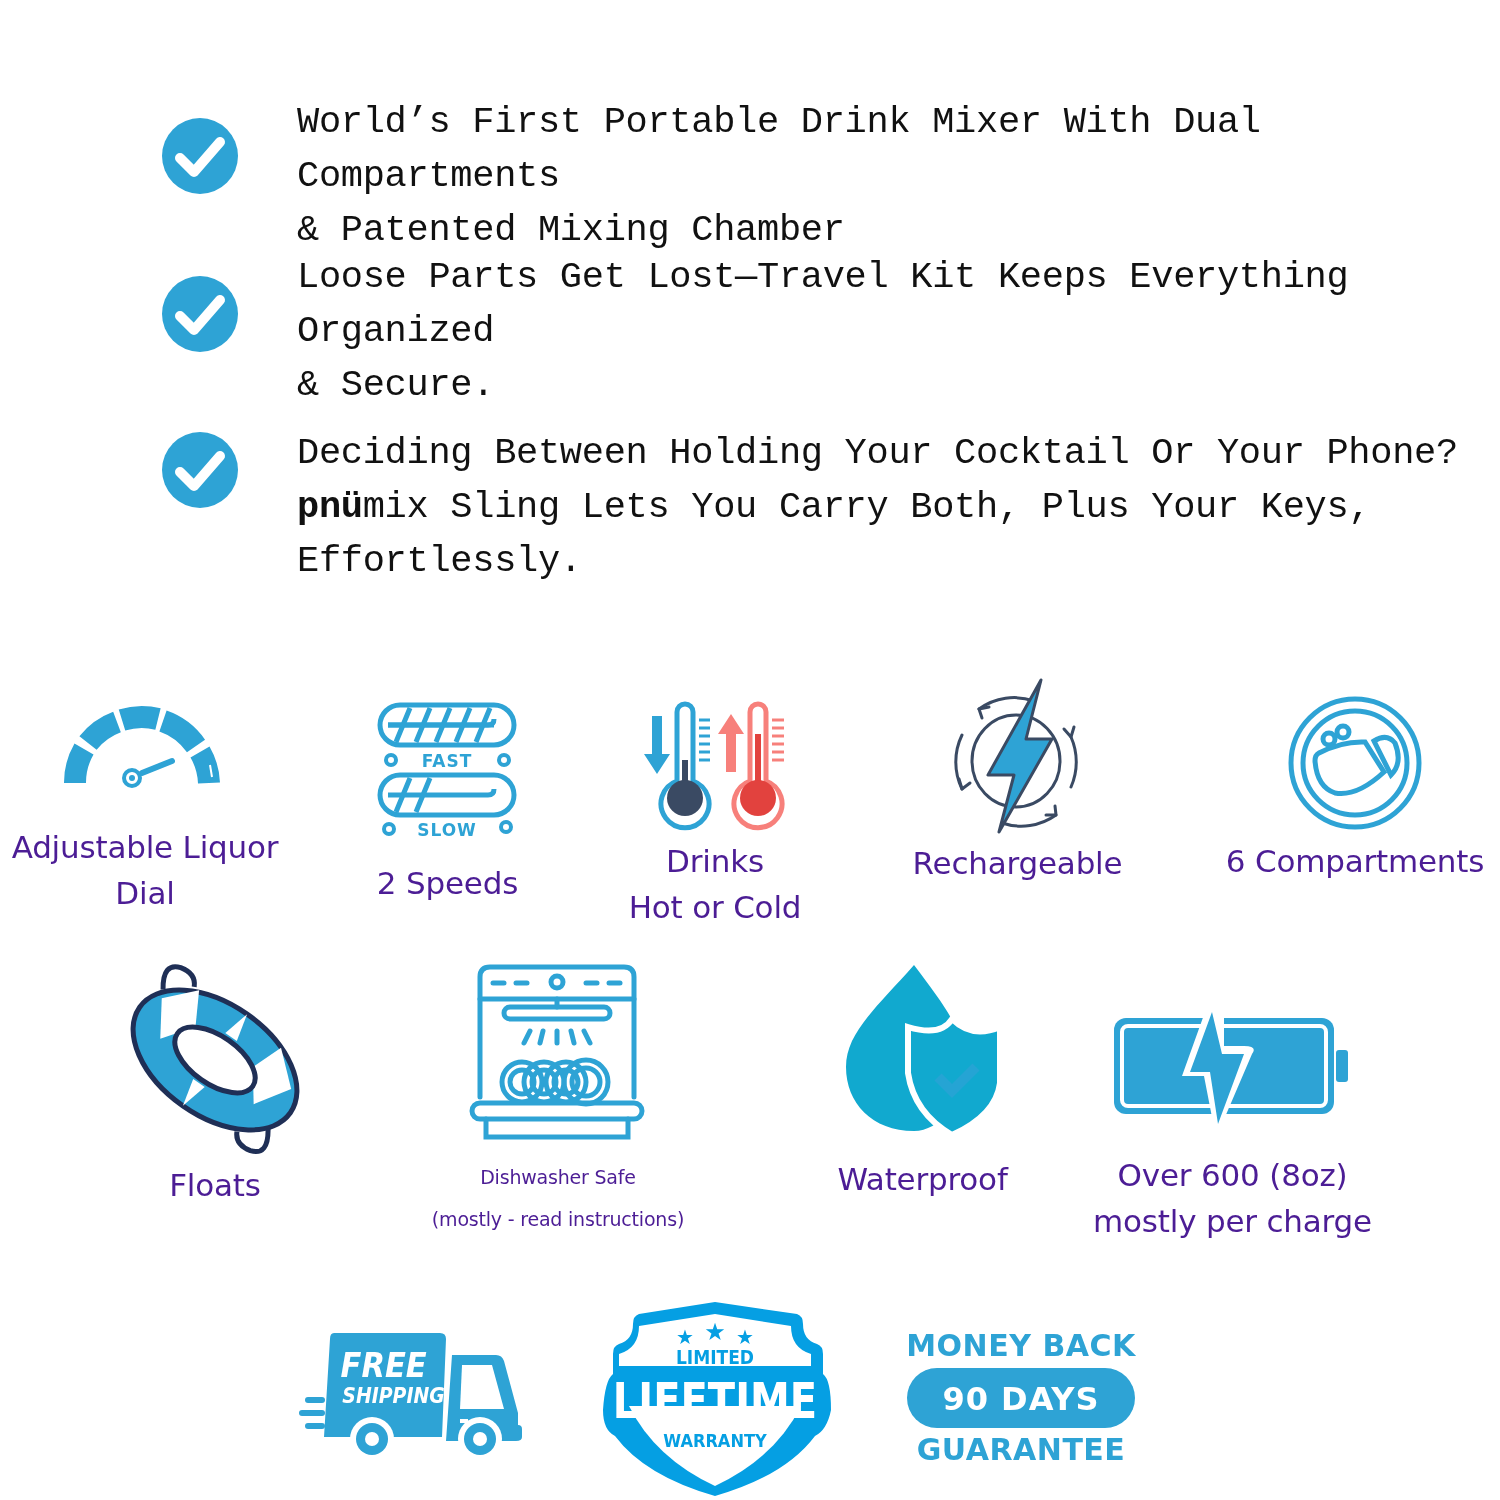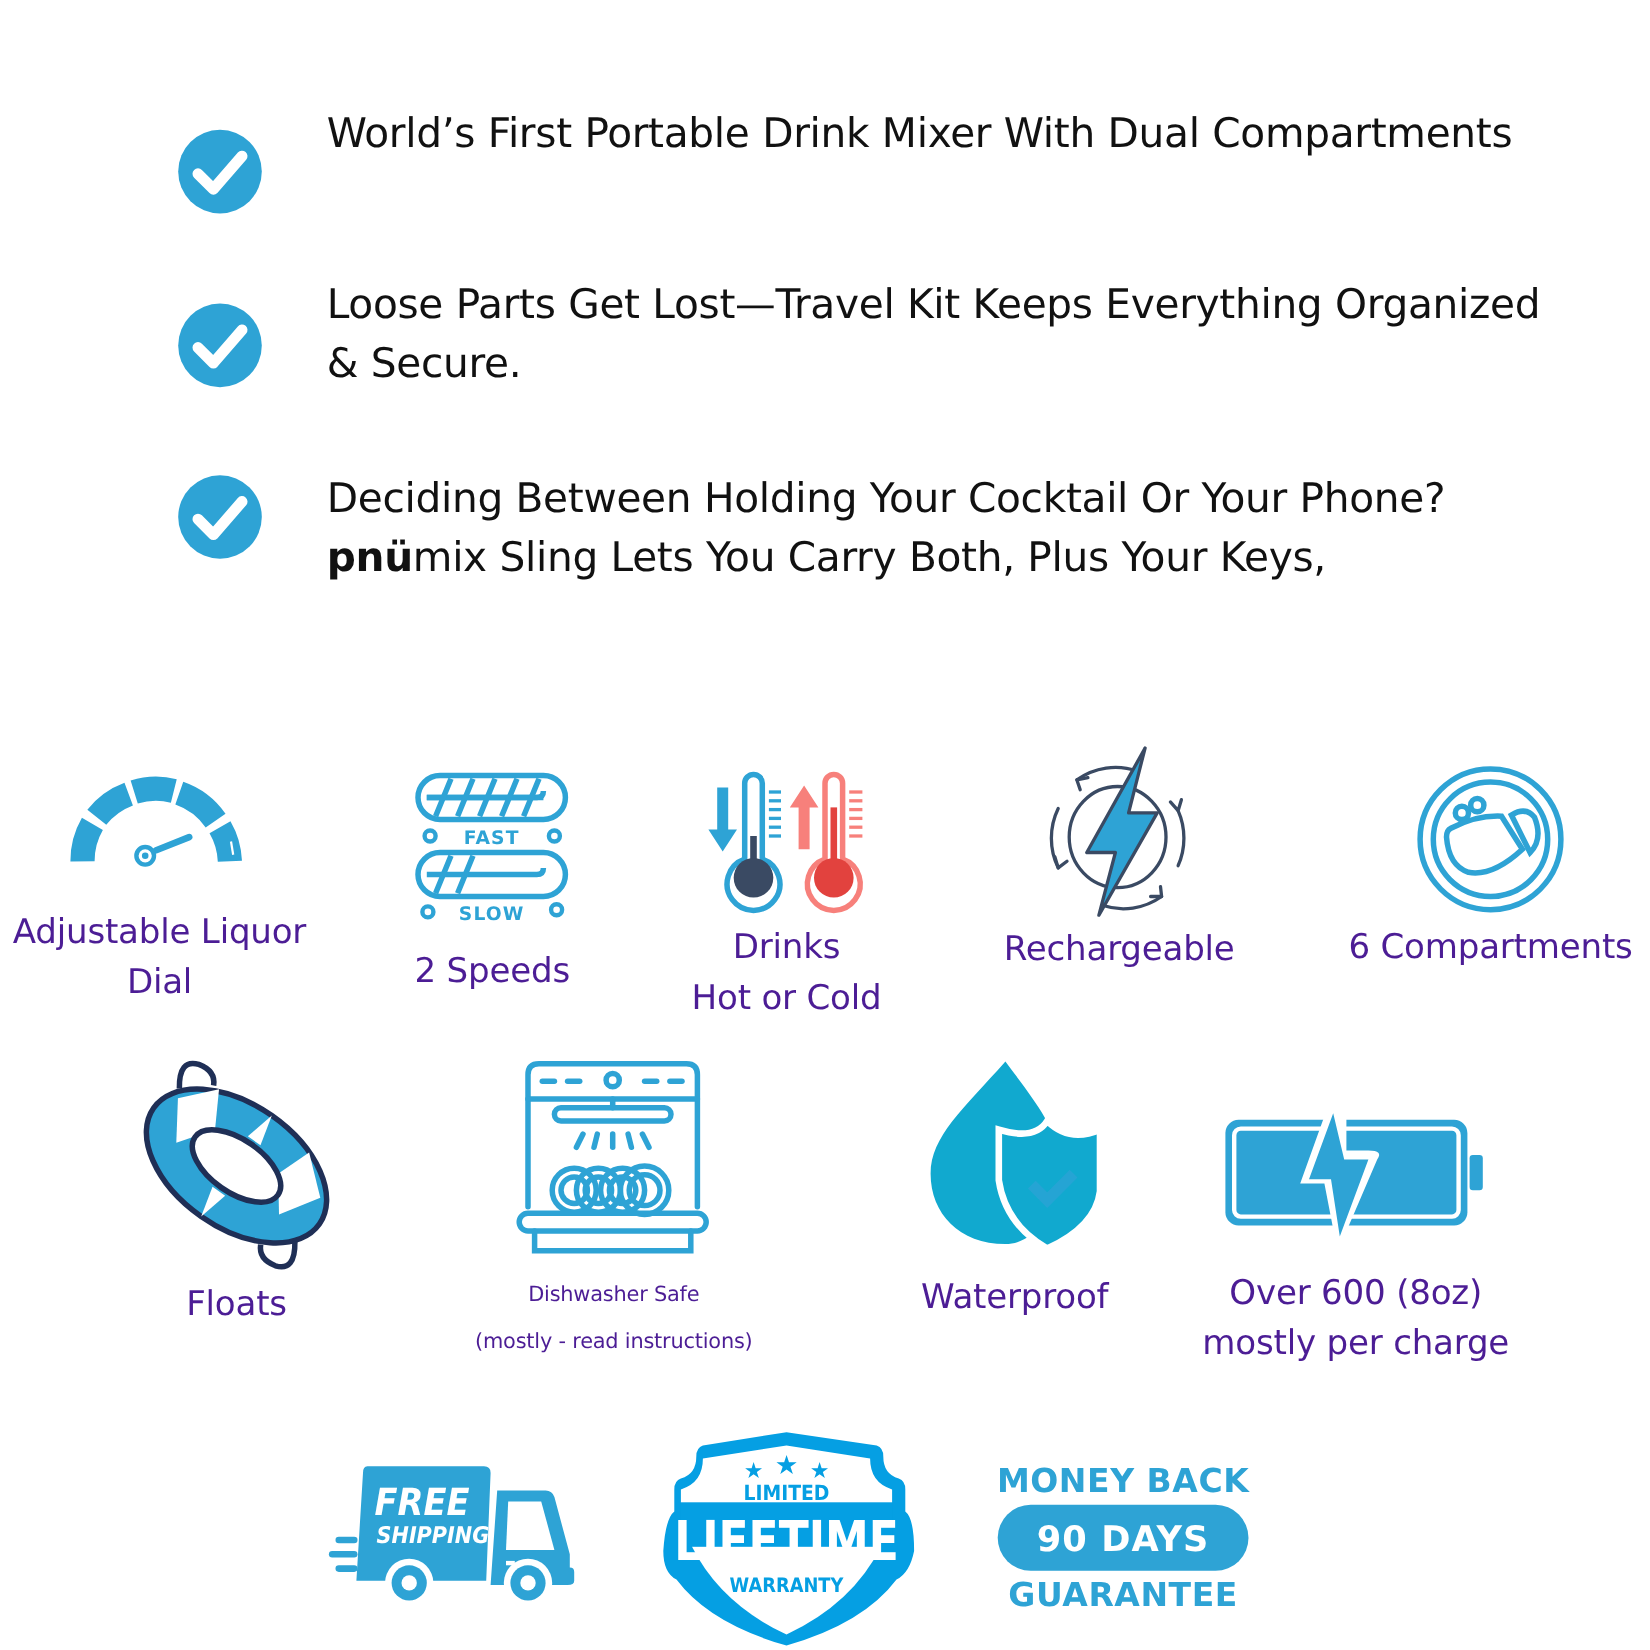--- a/index.html
+++ b/index.html
@@ -1,38 +1,39 @@
 <!DOCTYPE html>
 <html><head>
 <meta charset="utf-8">
 <style>
   html, body { margin: 0; padding: 0; background: #ffffff; }
   body { width: 1500px; height: 1500px; position: relative; overflow: hidden;
          font-family: "DejaVu Sans", "Liberation Sans", sans-serif; color: #111111; }
   .abs { position: absolute; }
   .check { position: absolute; width: 76px; height: 76px; }
-  .bullet-text { position: absolute; left: 297px; font-size: 37px; line-height: 54px; letter-spacing: -0.3px; color: #111; }
+  .bullet-text { position: absolute; left: 297px; font-size: 37px; line-height: 54px; letter-spacing: -0.3px; color: #111; font-family: Liberation Mono, monospace; }
   .bullet-text b { font-weight: bold; text-align: center; }
   .feat-label { position: absolute; text-align: center; font-size: 31px; line-height: 46px; color: #4c1d95; letter-spacing: -0.2px; }
   .feat-label.sm { font-size: 19px; line-height: 42px; }
   svg { display: block; overflow: visible; }
   .badge-text { font-family: "DejaVu Sans", sans-serif; font-weight: bold; }
 </style>
 </head>
 <body>
 
 <section>
 
   <div>
     <svg class="check" style="left:162px;top:118px" viewBox="0 0 76 76">
       <circle cx="38" cy="38" r="38" fill="#2EA3D5"></circle>
       <path d="M18 40 L32 54 L58 24" fill="none" stroke="#fff" stroke-width="10" stroke-linecap="round" stroke-linejoin="round"></path>
     </svg>
     <div class="bullet-text" style="top:95px">
       <div>World’s First Portable Drink Mixer With Dual Compartments</div>
+      <div>&amp; Patented Mixing Chamber</div>
     </div>
   </div>
 
   <div>
     <svg class="check" style="left:162px;top:276px" viewBox="0 0 76 76">
       <circle cx="38" cy="38" r="38" fill="#2EA3D5"></circle>
       <path d="M18 40 L32 54 L58 24" fill="none" stroke="#fff" stroke-width="10" stroke-linecap="round" stroke-linejoin="round"></path>
     </svg>
     <div class="bullet-text" style="top:250px">
       <div>Loose Parts Get Lost—Travel Kit Keeps Everything Organized</div>
@@ -41,20 +42,21 @@
   </div>
 
   <div>
     <svg class="check" style="left:162px;top:432px" viewBox="0 0 76 76">
       <circle cx="38" cy="38" r="38" fill="#2EA3D5"></circle>
       <path d="M18 40 L32 54 L58 24" fill="none" stroke="#fff" stroke-width="10" stroke-linecap="round" stroke-linejoin="round"></path>
     </svg>
     <div class="bullet-text" style="top:426px">
       <div>Deciding Between Holding Your Cocktail Or Your Phone?</div>
       <div><b>pnü</b><span>mix Sling Lets You Carry Both, Plus Your Keys,</span></div>
+      <div>Effortlessly.</div>
     </div>
   </div>
 </section>
 
 <section>
 
   <div>
     <svg class="abs" style="left:62px;top:705px" width="160" height="90" viewBox="0 0 160 90">
       <g fill="none" stroke="#2EA3D5" stroke-width="22">
         <path d="M13 78 A67 67 0 0 1 22 44"></path>

